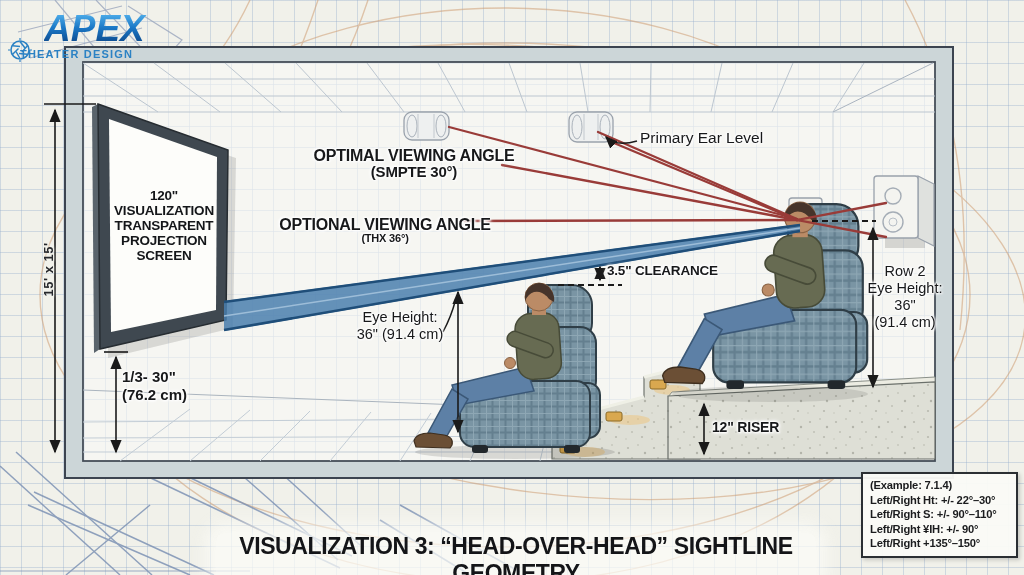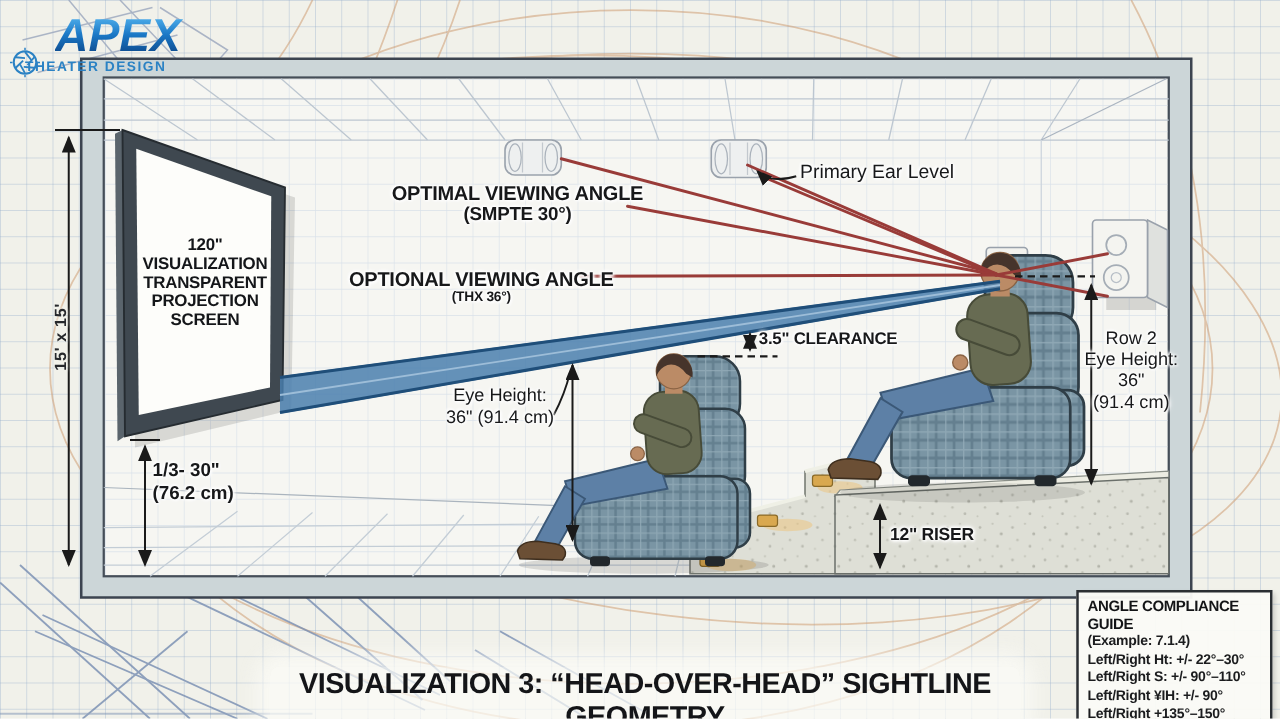--- a/index.html
+++ b/index.html
@@ -312,21 +312,20 @@
 <div class="lbl hvy" style="left:712px;top:420px;font-size:14px;">12" RISER</div>
 <div class="lbl" style="left:122px;top:368px;font-size:15px;font-weight:600;text-align:left;line-height:1.22;">
   <div>1/3- 30"</div>
   <div>(76.2 cm)</div>
 </div>
 <div class="vlabel">15' x 15'</div>
 
 <div class="title">VISUALIZATION 3: “HEAD-OVER-HEAD” SIGHTLINE GEOMETRY</div>
 
 <div class="comp">
-  <div class="ct">ANGLE COMPLIANCE GUIDE</div>
   <div class="cl">(Example: 7.1.4)</div>
   <div class="cl">Left/Right Ht: +/- 22°–30°</div>
   <div class="cl">Left/Right S: +/- 90°–110°</div>
   <div class="cl">Left/Right ¥IH: +/- 90°</div>
   <div class="cl">Left/Right +135°–150°</div>
 </div>
 
 </div>
 
 </body></html>

